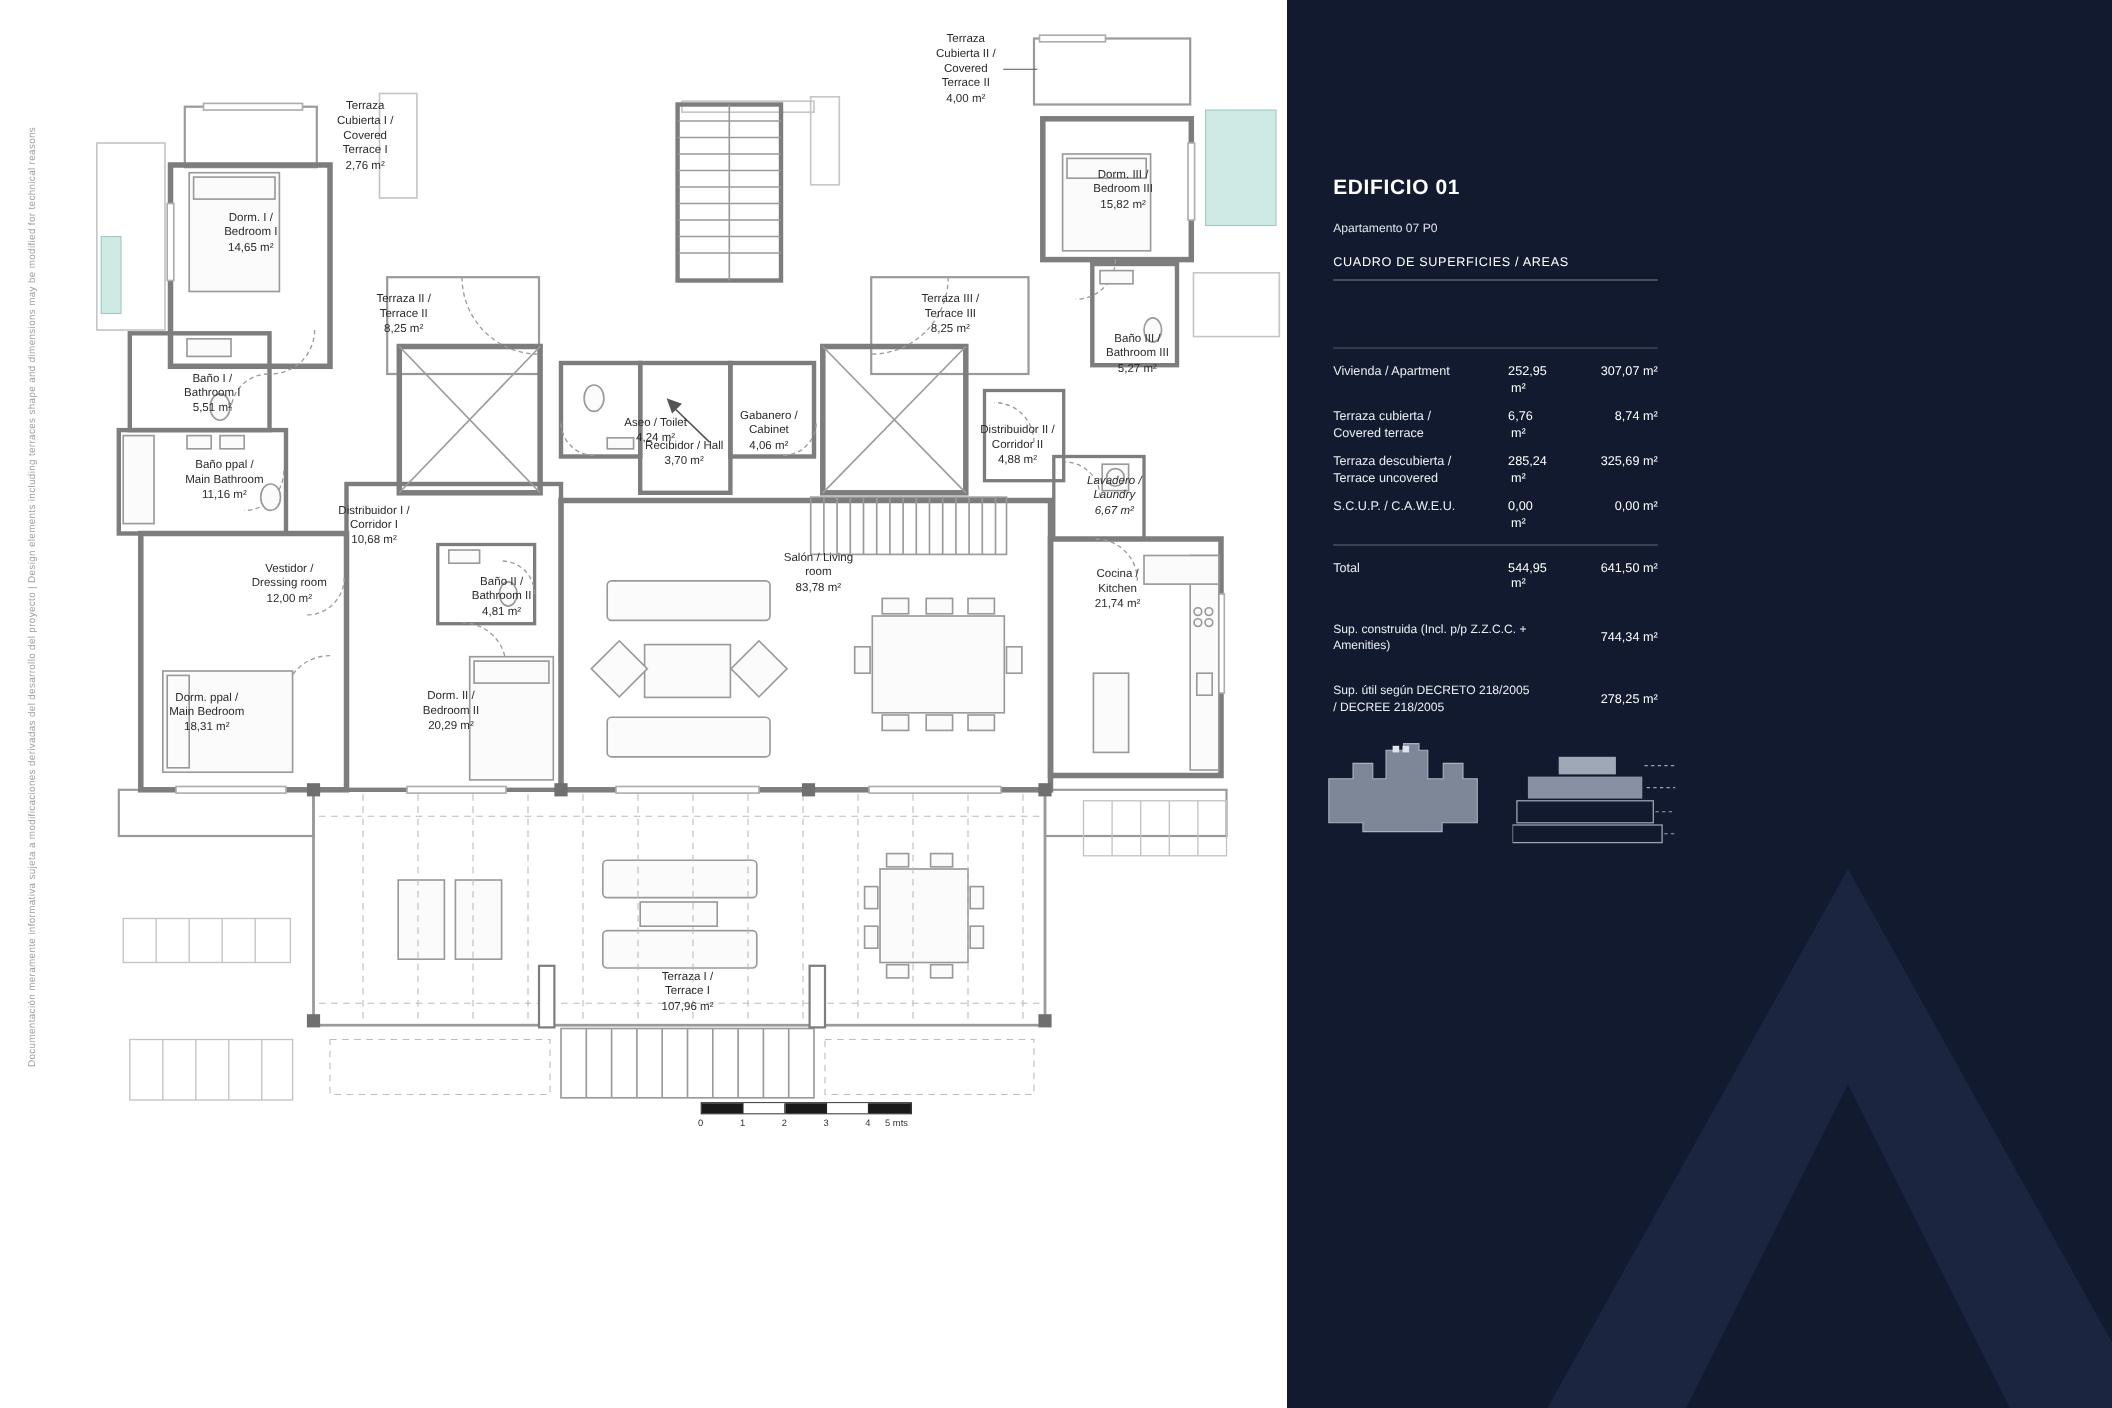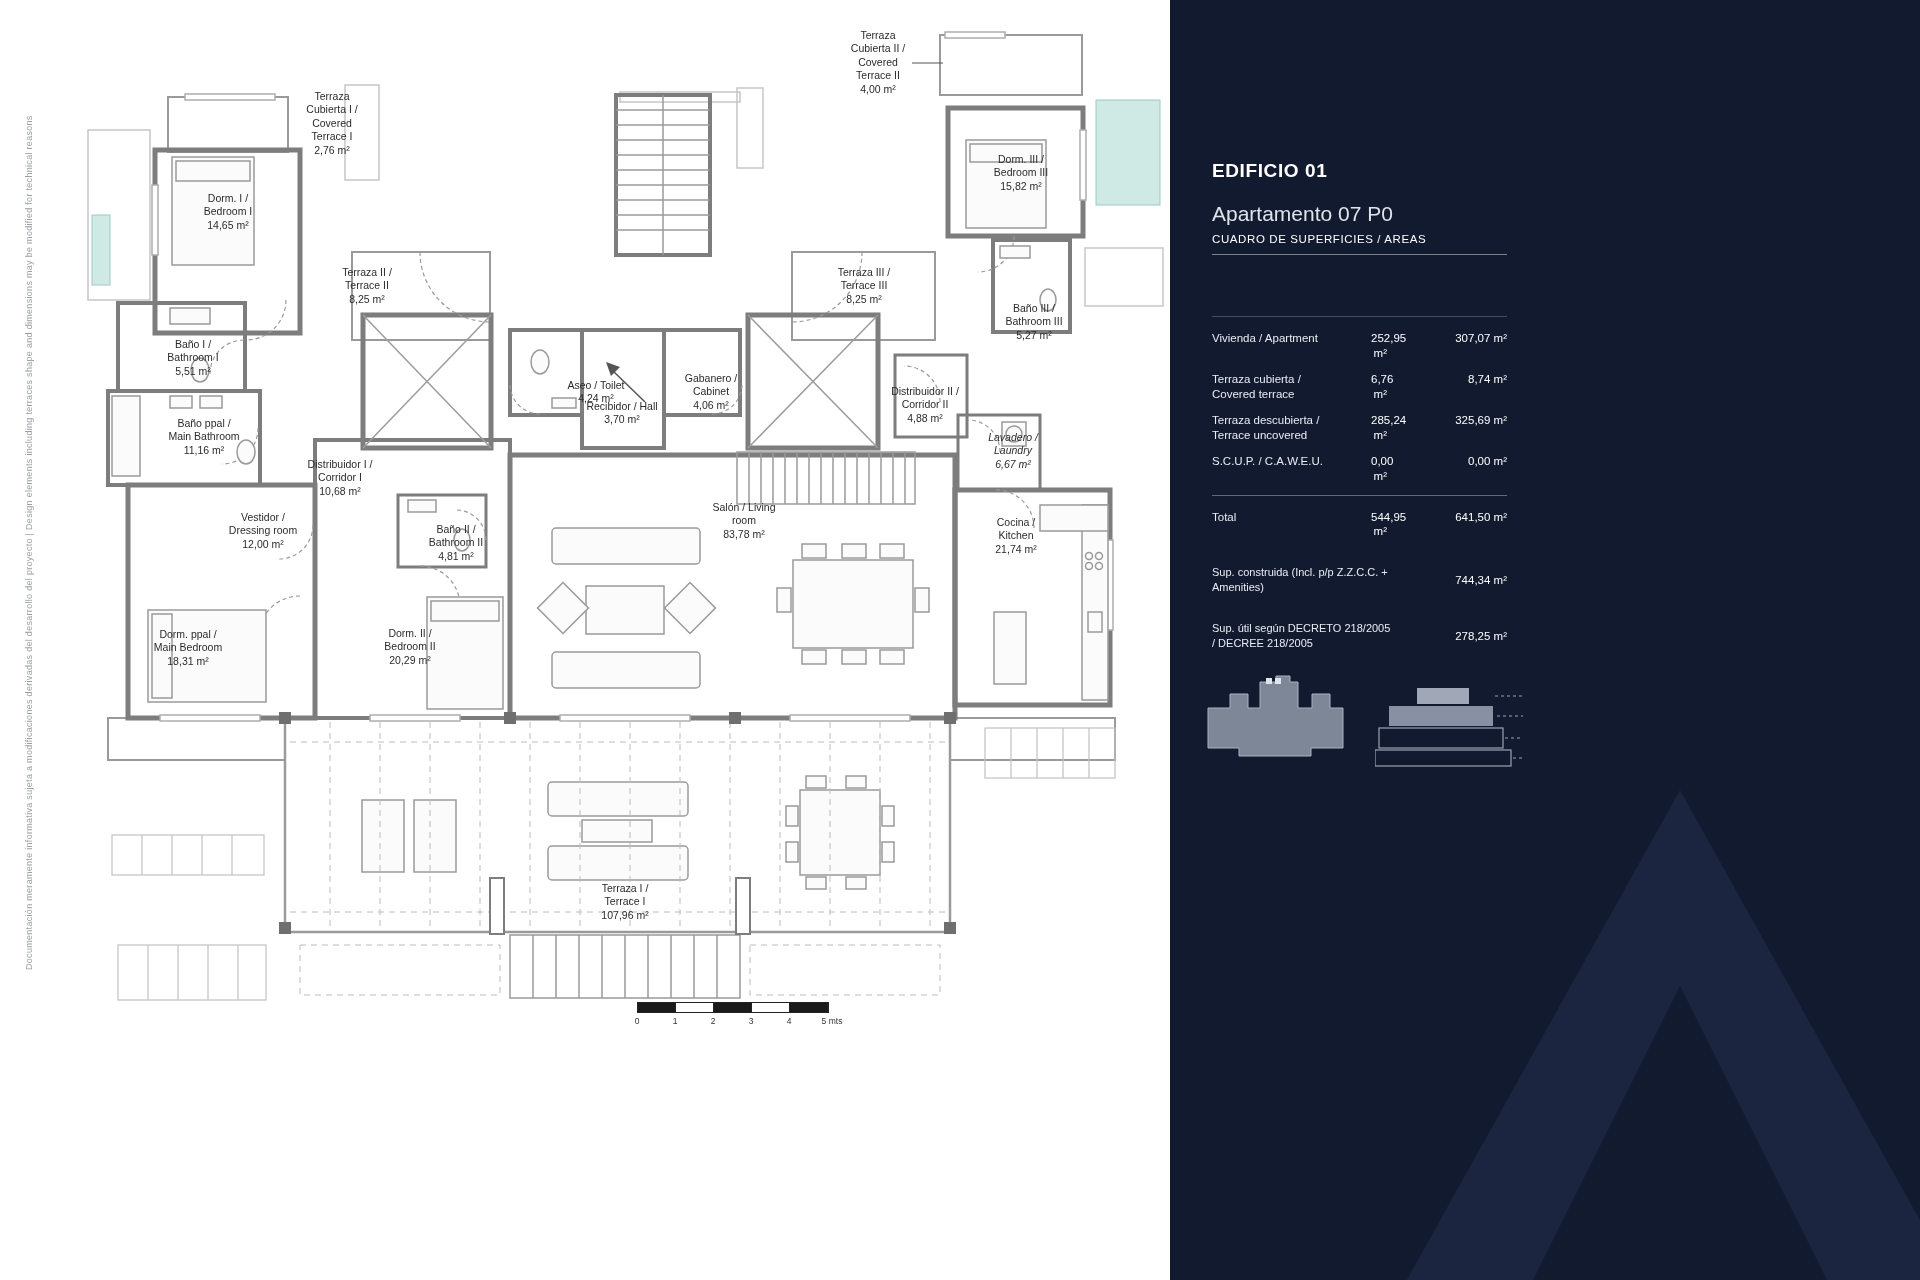--- a/index.html
+++ b/index.html
@@ -17,21 +17,21 @@
   
   .scalebar{position:absolute;left:637px;top:1002px;width:190px;height:30px;}
   .scalebar .bar{position:absolute;left:0;top:0;width:190px;height:9px;display:flex;border:1px solid #222;}
   .scalebar .seg{width:38px;height:9px;box-sizing:border-box;border-right:1px solid #222;}
   .seg.b{background:#1a1a1a;} .seg.w{background:#ffffff;}
   .scalebar .tick{position:absolute;top:14px;transform:translateX(-50%);
                   font-size:8.5px;color:#333;white-space:nowrap;}
   
   .panel{position:absolute;left:1170px;top:0;width:750px;height:1280px;background:#121a2f;color:#fff;overflow:hidden;}
   .panel-title{position:absolute;left:42px;top:160px;font-size:19px;font-weight:bold;letter-spacing:.6px;}
-  .panel-subtitle{position:absolute;left:42px;top:202px;font-size:21px;font-weight:normal;color:#dfe3ea;}
+  .panel-subtitle{position:absolute;left:42px;top:202px;font-size:11px;font-weight:normal;color:#dfe3ea;}
   .panel-heading{position:absolute;left:42px;top:233px;font-size:11.5px;letter-spacing:.6px;color:#ffffff;}
   .rule{position:absolute;left:42px;width:295px;height:0;border-top:1px solid rgba(255,255,255,.45);}
   .rule.thin{border-top:1px solid rgba(255,255,255,.22);}
   .areas-head{position:absolute;left:42px;top:268px;width:295px;display:grid;grid-template-columns:118px 57px 120px;}
   .areas-head .th{font-size:10.5px;line-height:1.3;text-align:right;white-space:pre-line;color:#ffffff;}
   .areas-table{position:absolute;left:42px;top:331px;width:295px;}
   .tr{display:grid;grid-template-columns:118px 57px 120px;margin-bottom:11px;align-items:start;}
   .td{font-size:11.5px;line-height:1.3;color:#e9ecf1;}
   .td.label{white-space:pre-line;}
   .td.num{text-align:right;color:#ffffff;margin-left:41px;}
@@ -319,21 +319,21 @@
     <div class="room-label" style="left:263px;top:531px;">Vestidor /
 Dressing room
 12,00 m²</div>
     <div class="room-label" style="left:188px;top:648px;">Dorm. ppal /
 Main Bedroom
 18,31 m²</div>
     <div class="room-label" style="left:548px;top:392px;margin-left:48px;">Aseo / Toilet
 4,24 m²</div>
     <div class="room-label" style="left:622px;top:413px;">Recibidor / Hall
 3,70 m²</div>
-    <div class="room-label" style="left:699px;top:392px;margin-left:12px;">Gabanero /
+    <div class="room-label" style="left:699px;top:392px;">Gabanero /
 Cabinet
 4,06 m²</div>
     <div class="room-label" style="left:456px;top:543px;">Baño II /
 Bathroom II
 4,81 m²</div>
     <div class="room-label" style="left:410px;top:647px;">Dorm. II /
 Bedroom II
 20,29 m²</div>
     <div class="room-label" style="left:744px;top:521px;">Salón / Living
 room
@@ -366,21 +366,21 @@
           <span class="seg w"></span>
           <span class="seg b"></span>
           <span class="seg w"></span>
           <span class="seg b"></span>
       </div>
       <span class="tick" style="left:0px;">0</span>
       <span class="tick" style="left:38px;">1</span>
       <span class="tick" style="left:76px;">2</span>
       <span class="tick" style="left:114px;">3</span>
       <span class="tick" style="left:152px;">4</span>
-      <span class="tick" style="left:195px;">5 mts</span>
+      <span class="tick" style="left:178px;">5 mts</span>
     </div>
   </div>
 
   <aside class="panel">
 
     <svg class="watermark" viewBox="0 0 580 520">
       <polygon points="290,0 580,520 452,520 290,196 128,520 0,520" fill="#1b2540"></polygon>
     </svg>
 
     <div class="panel-title">EDIFICIO 01</div>

